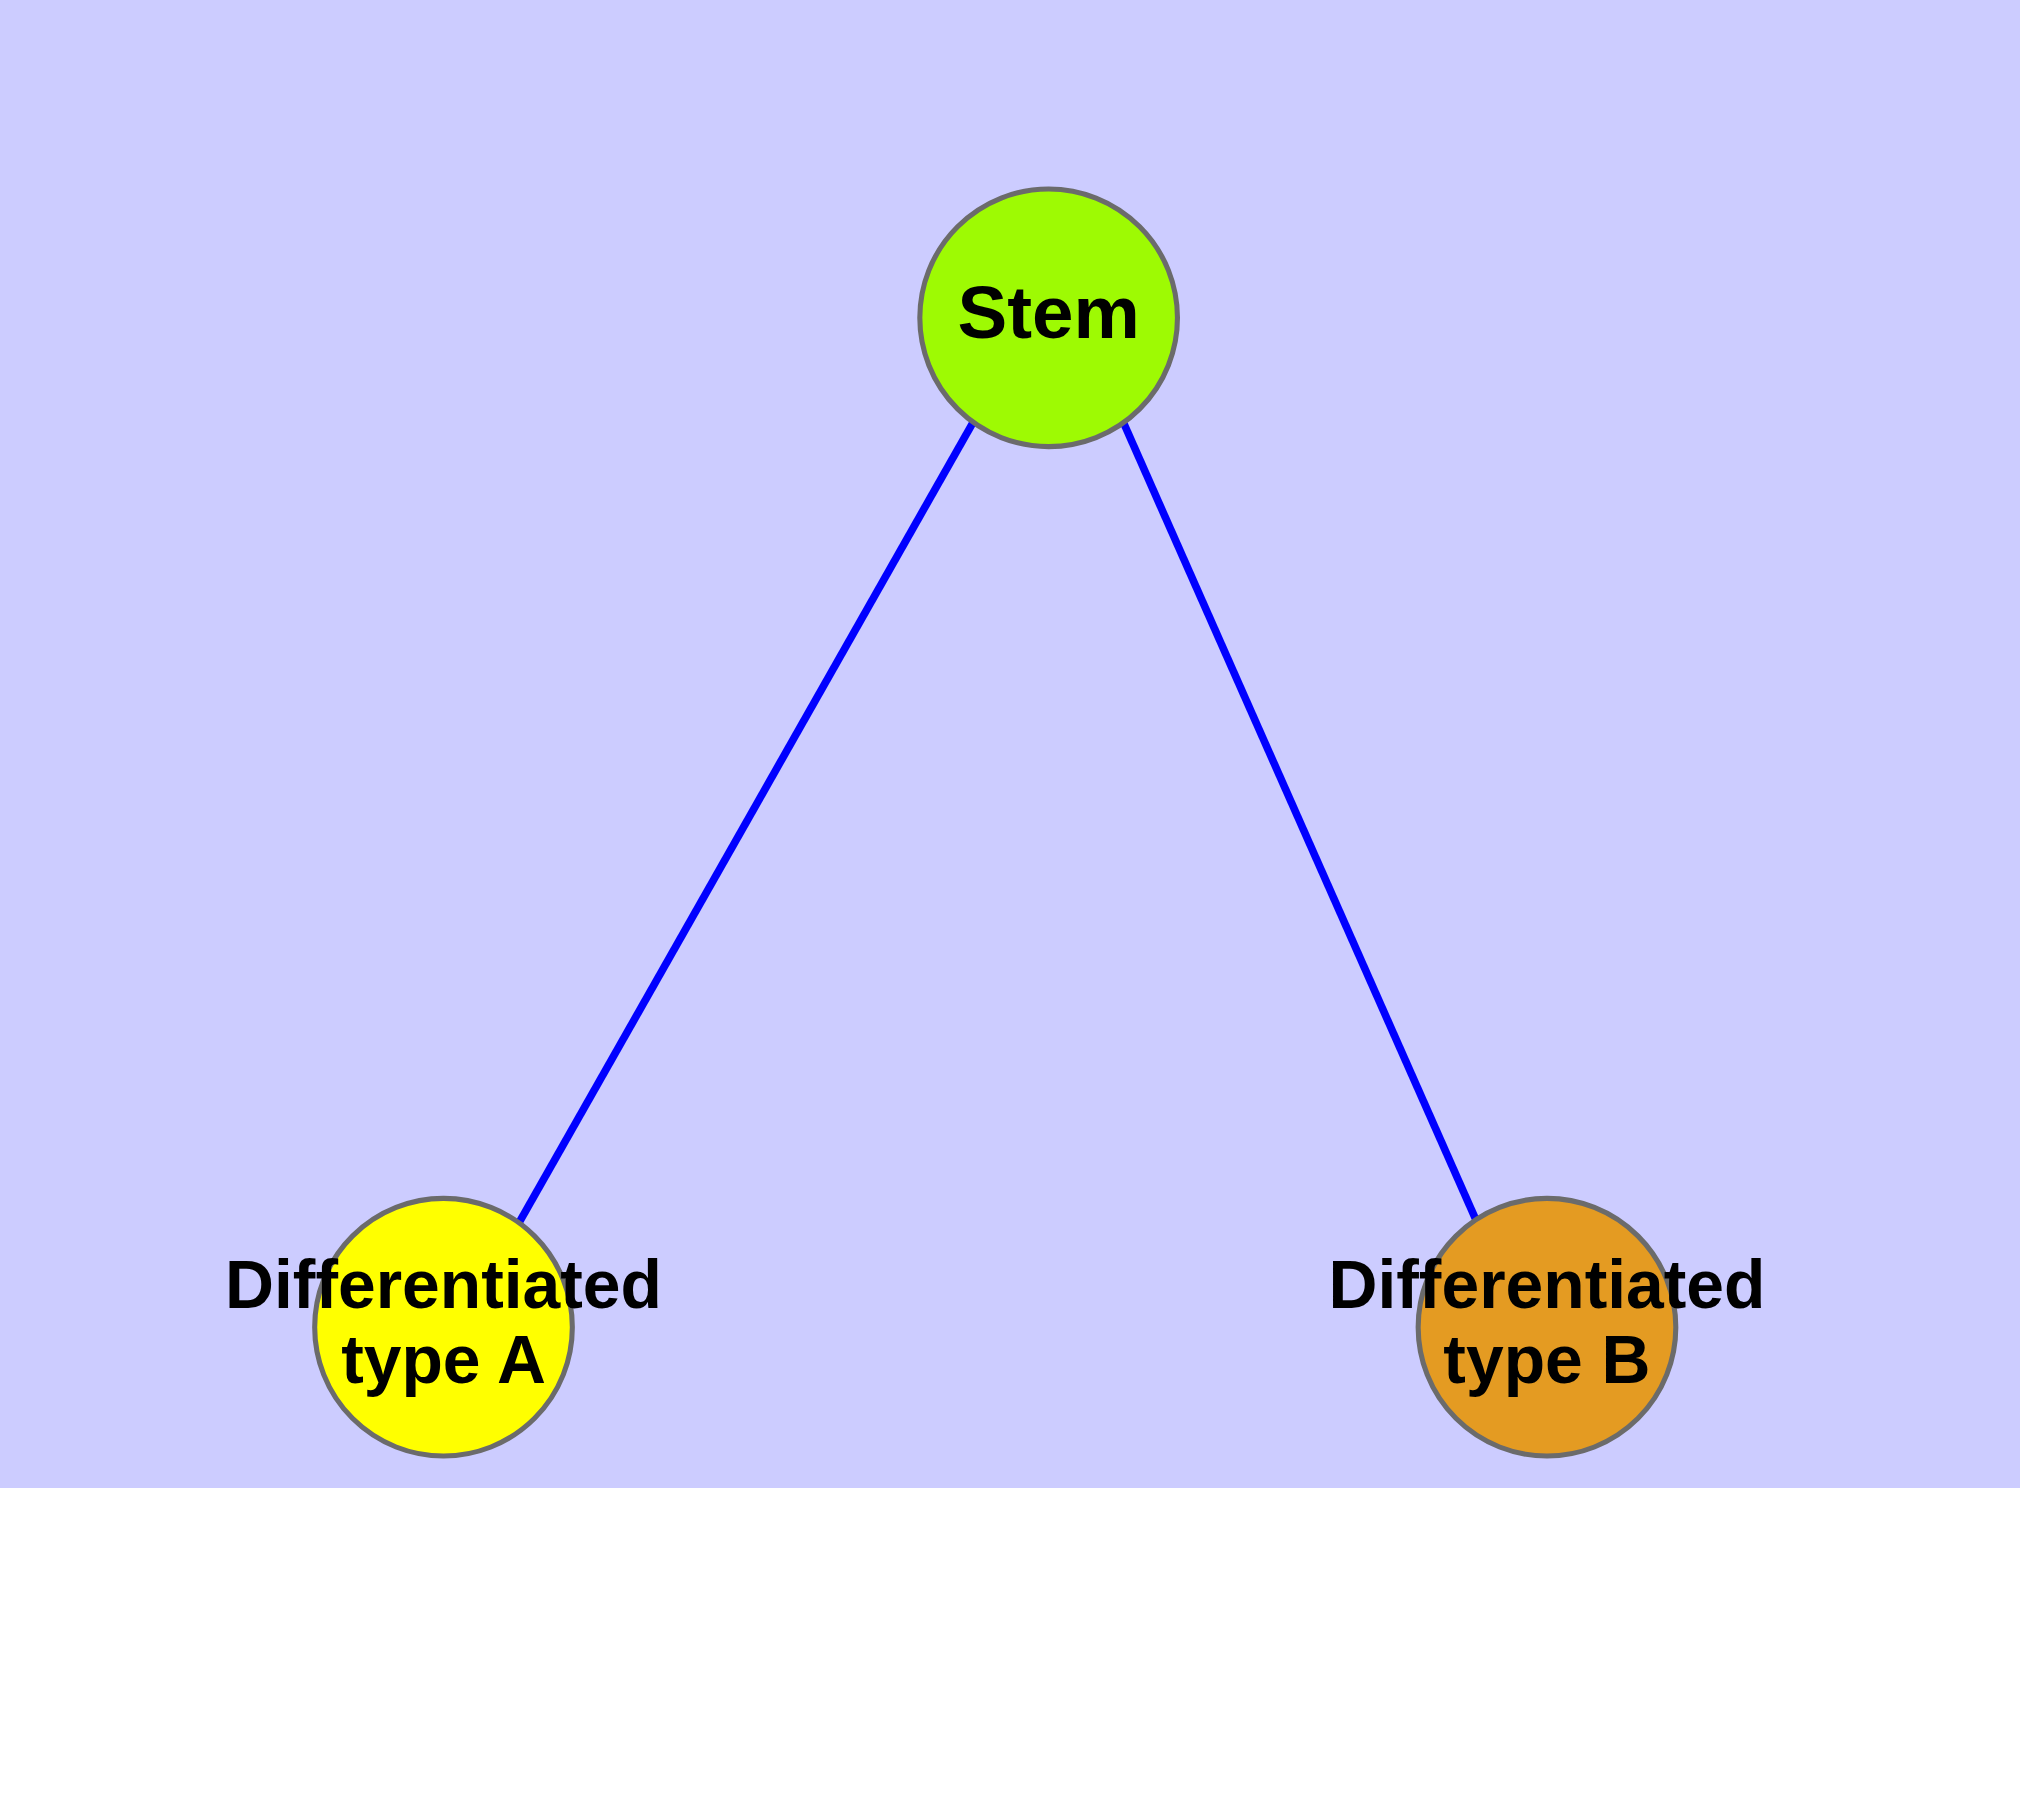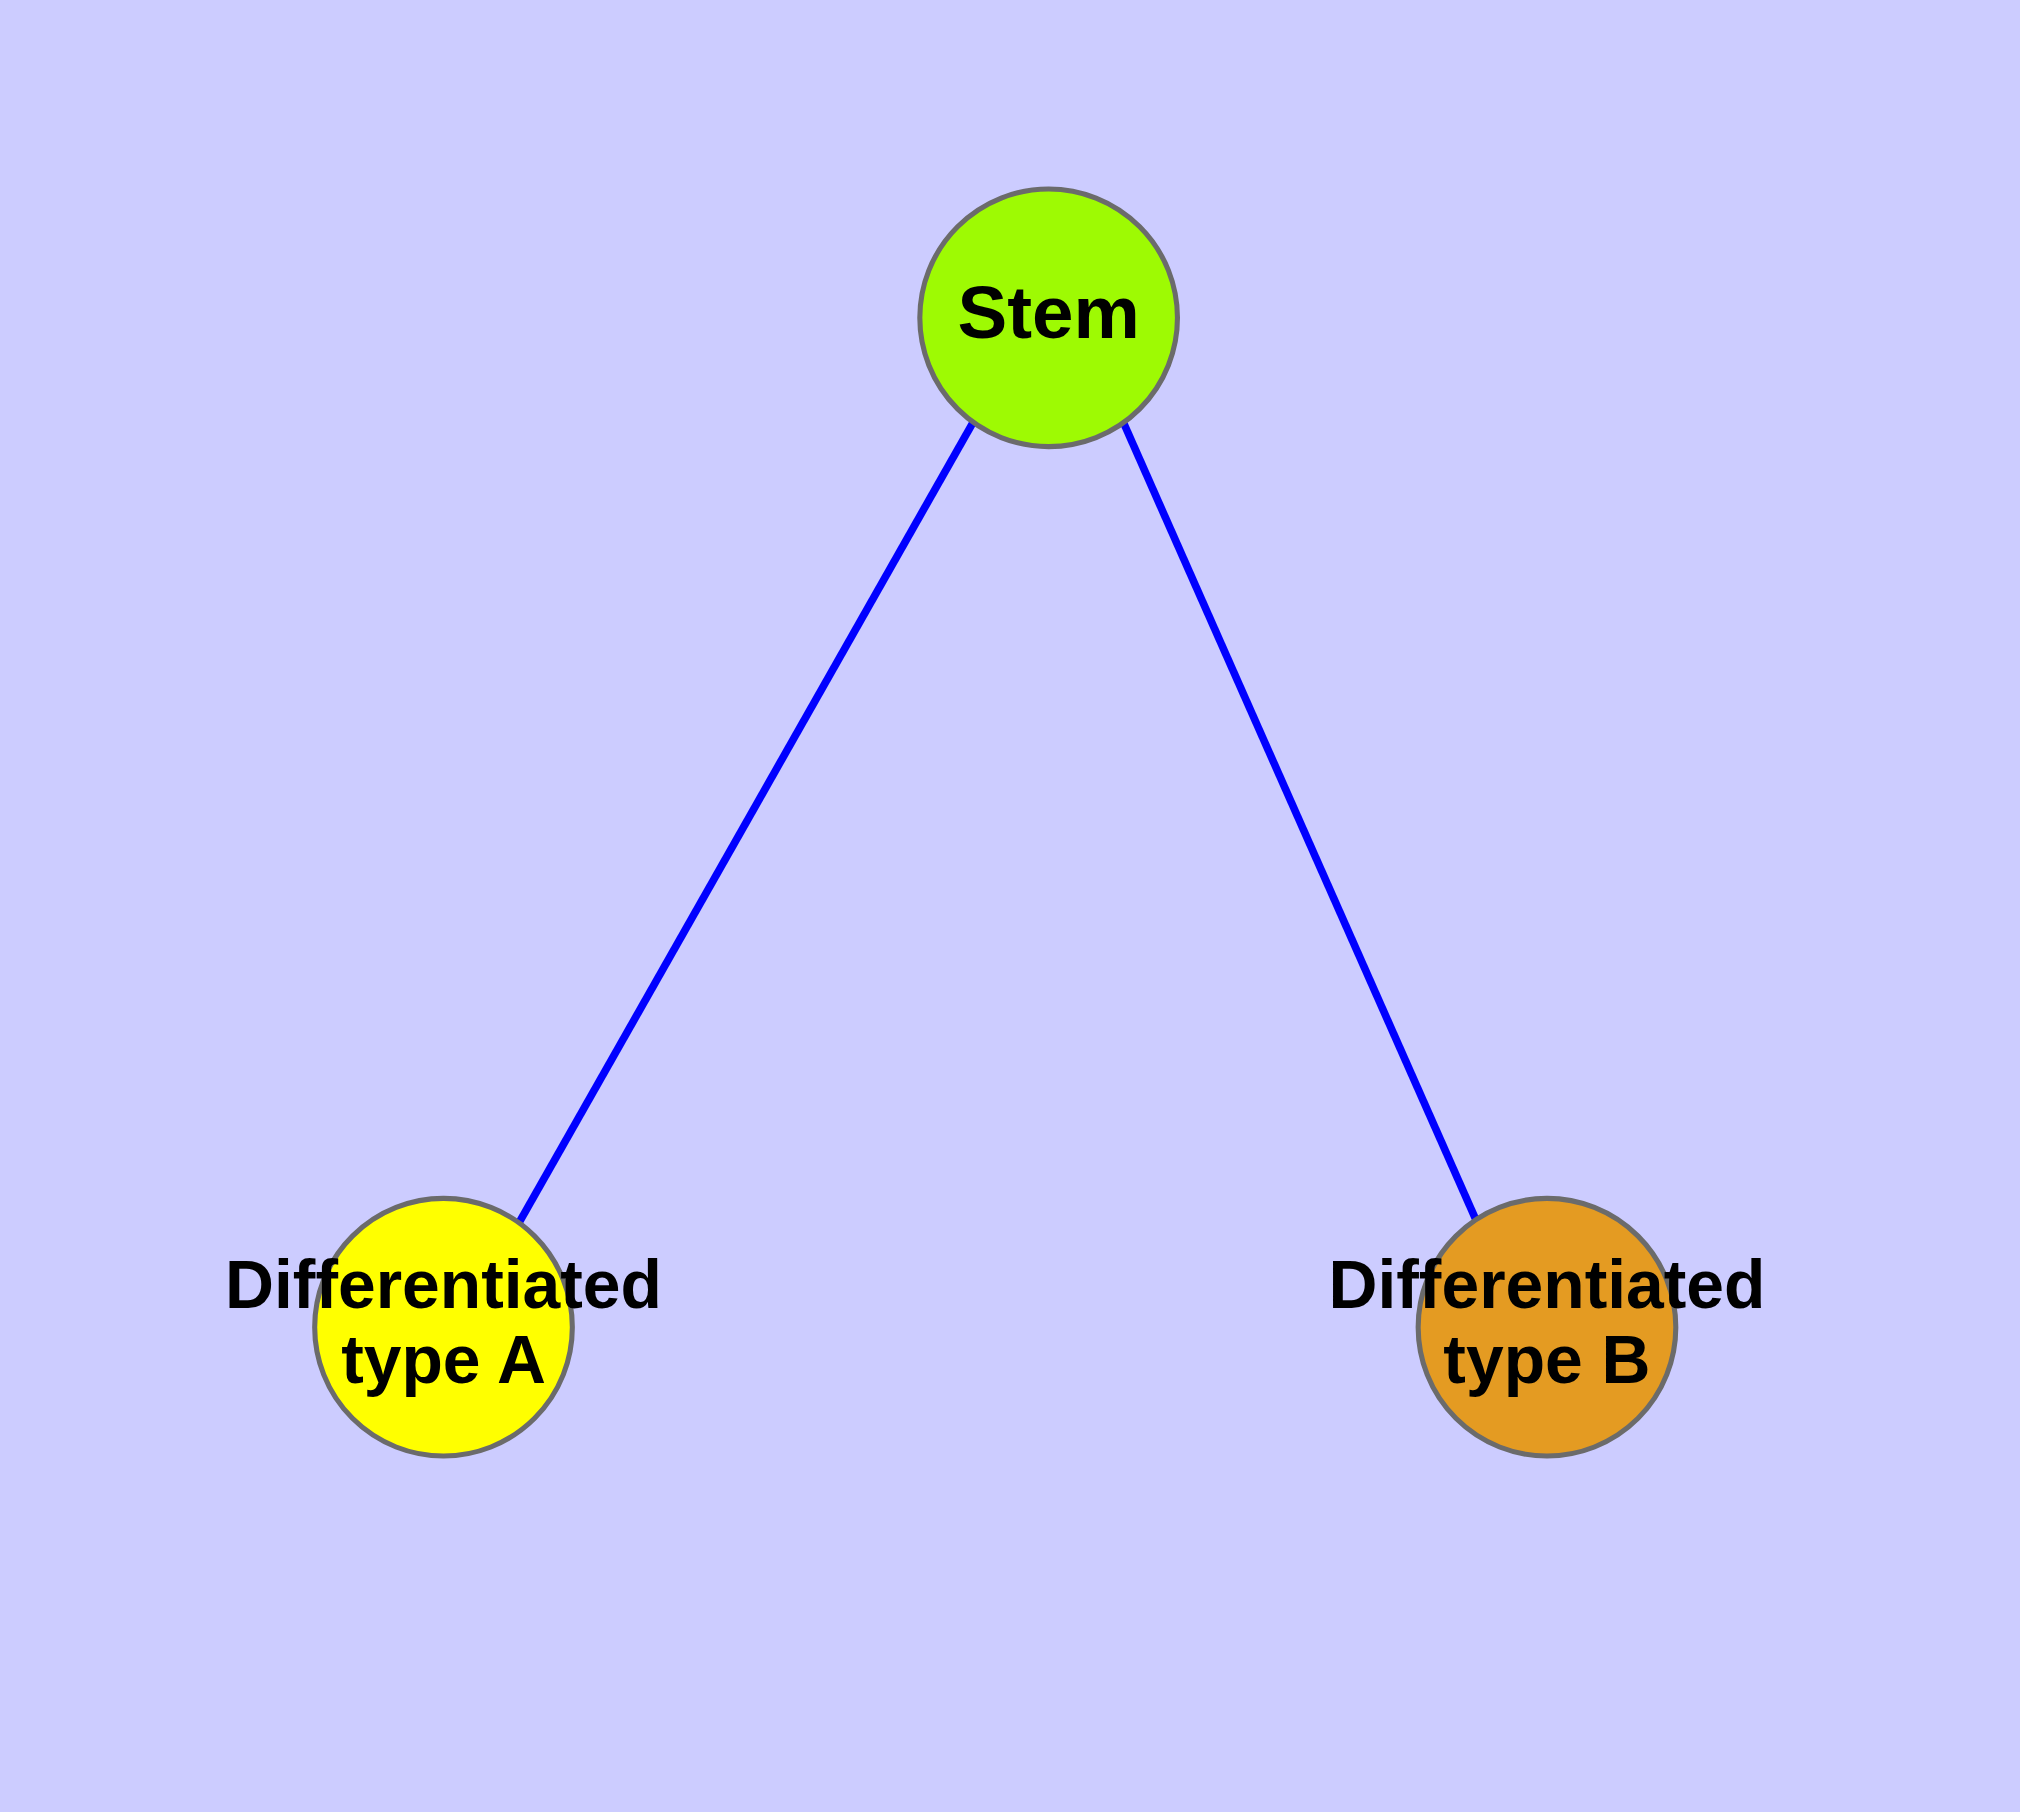--- a/index.html
+++ b/index.html
@@ -45,21 +45,21 @@
     font-weight: bold;
     fill: #000000;
     text-anchor: middle;
     dominant-baseline: middle;
     paint-order: normal;
   }
 </style>
 </head>
 <body>
 
-<div id="stage" style="width: 2021px; height: 1812px;">
+<div id="stage" style="width: 2021px; height: 1488px;">
 
   <div id="canvas-bg" style="width: 2021px; height: 1812px; background: rgb(204, 204, 255);"></div>
 
   <svg id="graph-svg" viewBox="0 0 2384 2138" xmlns="http://www.w3.org/2000/svg">
 
     <g>
       <line class="edge-line" x1="1148" y1="498" x2="612" y2="1443" stroke="#0000ff" stroke-width="9"></line>
       <line class="edge-line" x1="1325" y1="498" x2="1741" y2="1439" stroke="#0000ff" stroke-width="9"></line>
     </g>
 

